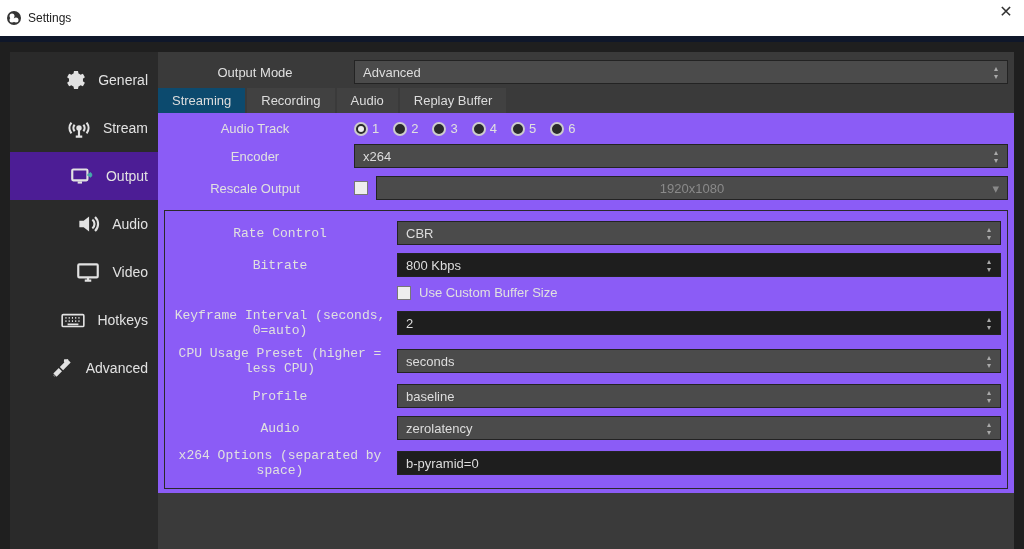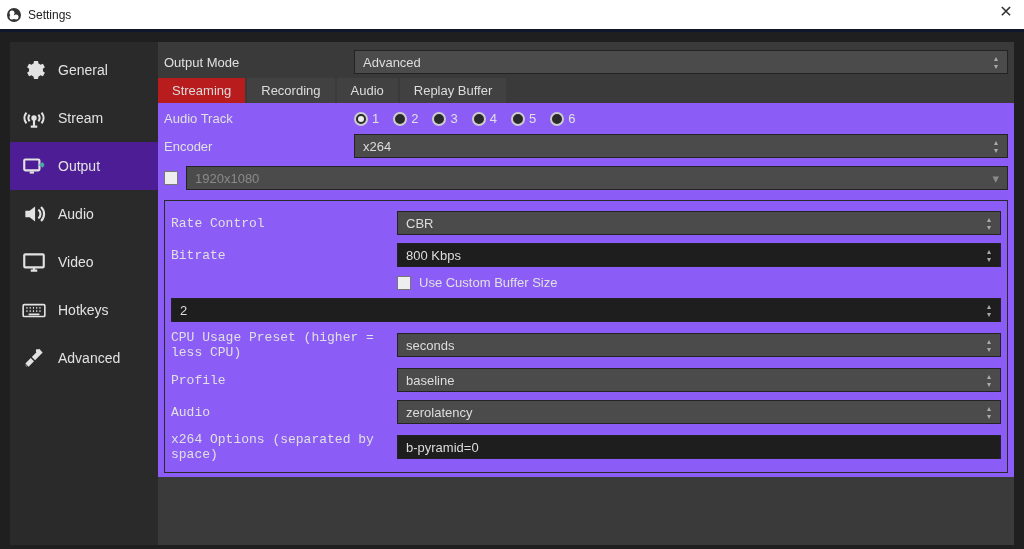--- a/index.html
+++ b/index.html
@@ -6,27 +6,27 @@
 body {
   font-family: "Segoe UI", Tahoma, Arial, sans-serif;
   font-size: 13px;
   background: #fff;
   color: #e0e0e0;
   width: 1024px;
   height: 549px;
   overflow: hidden;
 }
 .titlebar {
-  height: 32px;
+  height: 42px;
   background: #fff;
   color: #000;
   display: flex;
   align-items: center;
   padding: 0 6px;
-  border-bottom: 3px solid #0f172a;
+  border-bottom: 6px solid #0f172a;
   position: relative;
 }
 .titlebar .app-icon {
   width: 16px; height: 16px;
   margin-right: 6px;
   display: flex; align-items: center; justify-content: center;
 }
 .titlebar .title { font-size: 12px; color: #222; }
 .titlebar .close {
   position: absolute; right: 8px; top: 2px;
@@ -48,20 +48,21 @@
   flex-direction: column;
   padding-top: 4px;
 }
 .sidebar-item {
   display: flex;
   align-items: center;
   height: 48px;
   padding: 0 10px;
   cursor: pointer;
   color: #e2e2e2;
+  justify-content: flex-end;
 }
 .sidebar-item.active { background: #4c1d95; }
 .sidebar-item .icon {
   width: 28px; height: 28px;
   margin-right: 10px;
   display: flex; align-items: center; justify-content: center;
   color: #e2e2e2;
 }
 .sidebar-item .label { font-size: 14px; }
 
@@ -72,21 +73,21 @@
   flex-direction: column;
 }
 
 .row {
   display: flex;
   align-items: center;
   padding: 4px 6px;
 }
 .row .label {
   width: 190px;
-  text-align: left;
+  text-align: center;
   padding-right: 8px;
   color: #e0e0e0;
   font-size: 13px;
 }
 .row .control { flex: 1; display: flex; align-items: center; }
 
 .topmode { padding: 8px 6px 4px 6px; }
 
 .select {
   flex: 1;
@@ -113,21 +114,21 @@
   background: transparent;
 }
 .tab {
   padding: 5px 14px;
   background: #414141;
   color: #ddd;
   font-size: 13px;
   cursor: pointer;
   margin-right: 2px;
 }
-.tab.active { background: #b91c1c; }
+.tab.active { background: #0c4a6e; }
 
 .panel {
   background: #8b5cf6;
   padding: 4px 0;
 }
 
 .radio-group { display: flex; gap: 14px; align-items: center; }
 .radio {
   display: flex; align-items: center; gap: 4px;
   cursor: pointer; color: #e0e0e0; font-size: 13px;
@@ -311,23 +312,24 @@
         <div class="label">Encoder</div>
         <div class="control">
           <div class="select light">
             <span>x264</span>
             <span class="updown">▴<br>▾</span>
           </div>
         </div>
       </div>
 
       <div class="row">
+        <div class="label">Rescale Output</div>
         <div class="control" style="gap:8px;">
           <span class="checkbox"></span>
-          <div class="input readonly-grey" style="flex:1;">
+          <div class="input readonly-grey" style="flex:1;justify-content:center;">
             <span>1920x1080</span>
             <span class="chevdown" style="position:absolute;right:8px;">▾</span>
           </div>
         </div>
       </div>
 
       <div class="inner-group">
 
         <div class="row">
           <div class="label">Rate Control</div>
@@ -351,20 +353,21 @@
 
         <div class="row cb-row">
           <div class="label"></div>
           <div class="control">
             <span class="checkbox"></span>
             <span>Use Custom Buffer Size</span>
           </div>
         </div>
 
         <div class="row">
+          <div class="label">Keyframe Interval (seconds, 0=auto)</div>
           <div class="control">
             <div class="input">
               <span>2</span>
               <span class="updown">▴<br>▾</span>
             </div>
           </div>
         </div>
 
         <div class="row">
           <div class="label">CPU Usage Preset (higher = less CPU)</div>

